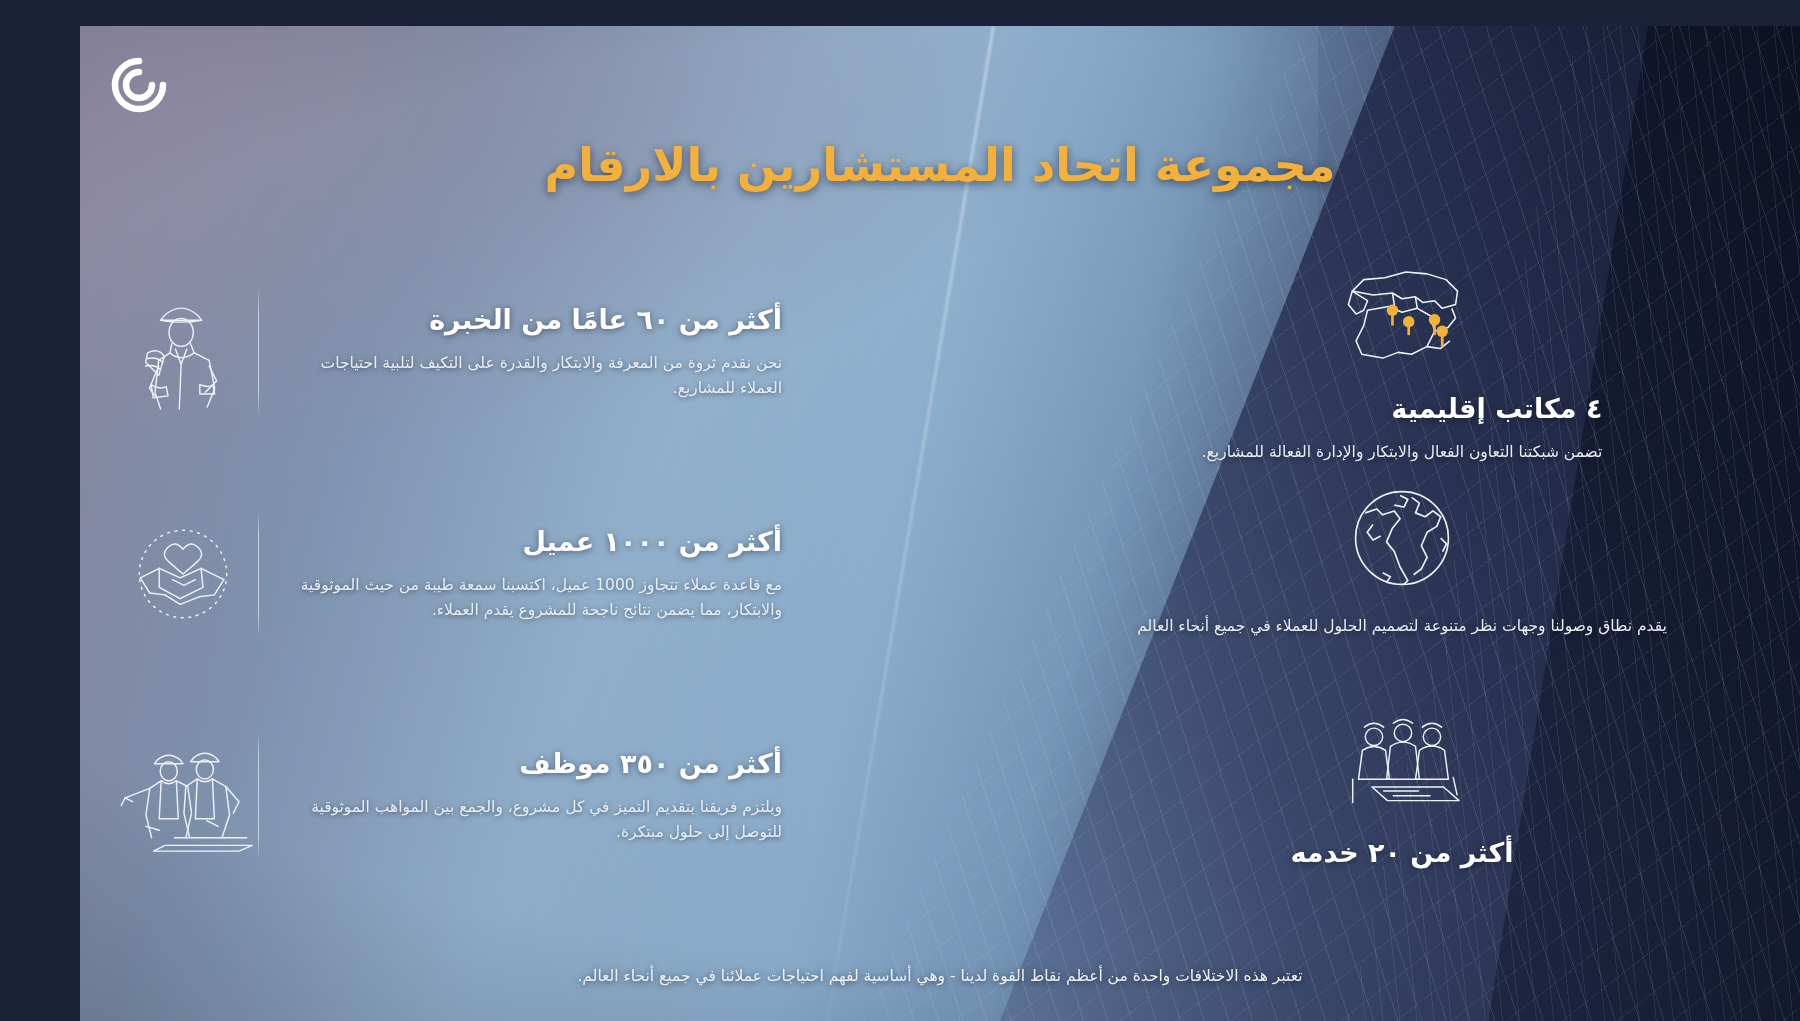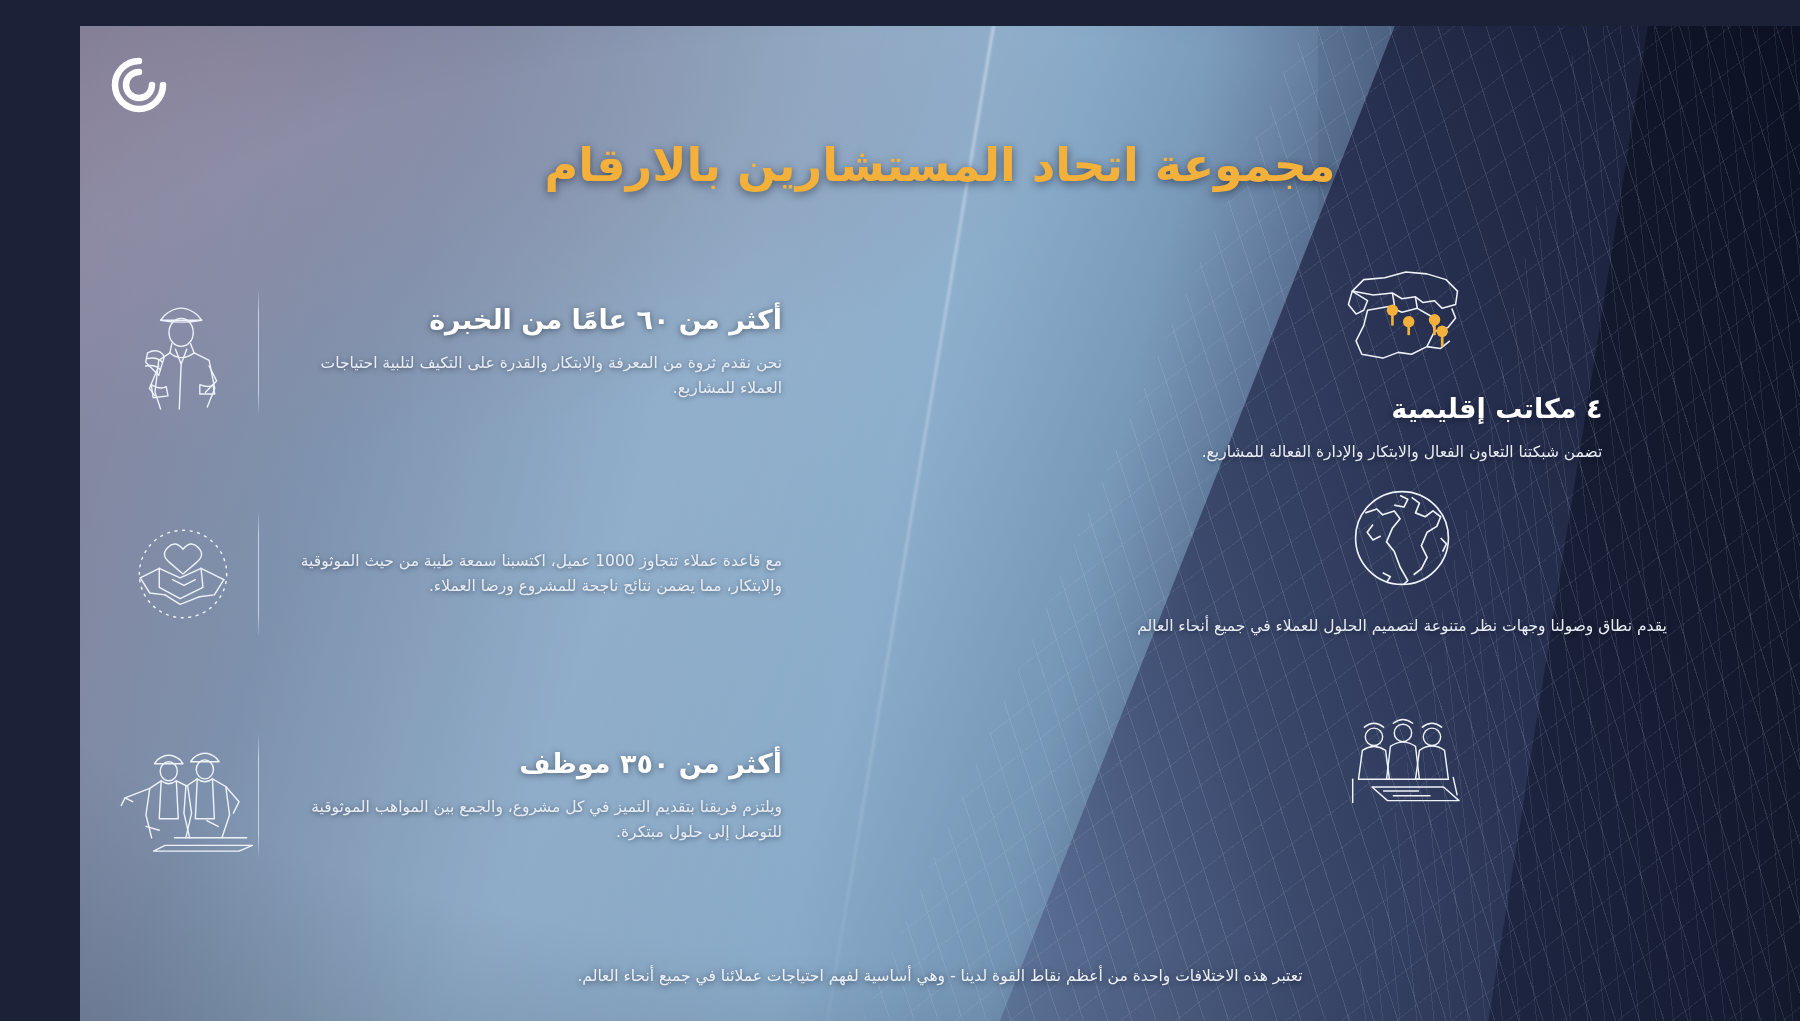--- a/index.html
+++ b/index.html
@@ -202,20 +202,21 @@
             <path d="M44 88 L118 88 L134 102 L60 102 Z"></path>
             <path d="M56 92 L92 92"></path>
               <path d="M66 97 L104 97"></path>
             <path d="M24 80 L24 104"></path>
               <path d="M128 78 L132 96"></path>
           </g>
         </svg>
       </div>
       <div class="divider"></div>
       <div class="txt">
+        <div class="stat-title">أكثر من ٢٠ خدمه</div>
       </div>
     </div>
   </div>
 
   <div class="col col-left">
 
     <div class="row">
       <div class="icon-wrap">
         <svg class="ico" viewBox="0 0 120 130" width="112" height="122">
           <g fill="none" stroke="#eef3fa" stroke-width="1.5" stroke-linejoin="round" stroke-linecap="round">
@@ -256,21 +257,22 @@
             <path d="M40 54 L40 74 L62 86 L86 74 L84 54"></path>
             <path d="M20 64 L30 80 L46 82"></path>
             <path d="M108 66 L98 82 L82 84"></path>
             <path d="M46 82 L62 92 L82 84"></path>
             <path d="M54 66 L66 72 L78 66"></path>
           </g>
         </svg>
       </div>
       <div class="divider"></div>
       <div class="txt">
-        <div class="stat-desc">مع قاعدة عملاء تتجاوز 1000 عميل، اكتسبنا سمعة طيبة من حيث الموثوقية والابتكار، مما يضمن نتائج ناجحة للمشروع ورضا العملاء.</div>
+        <div class="stat-title">أكثر من ١٠٠٠ عميل</div>
+        <div class="stat-desc">مع قاعدة عملاء تتجاوز 1000 عميل، اكتسبنا سمعة طيبة من حيث الموثوقية والابتكار، مما يضمن نتائج ناجحة للمشروع يقدم العملاء.</div>
       </div>
     </div>
 
     <div class="row">
       <div class="icon-wrap">
         <svg class="ico" viewBox="0 0 150 120" width="146" height="114">
           <g fill="none" stroke="#eef3fa" stroke-width="1.5" stroke-linejoin="round" stroke-linecap="round">
             <path d="M48 22 q12-10 24 0 l3 4 -30 0 Z"></path>
               <ellipse cx="60" cy="34" rx="9" ry="10"></ellipse>
             <path d="M52 44 L40 52 L36 80 L42 104"></path>

